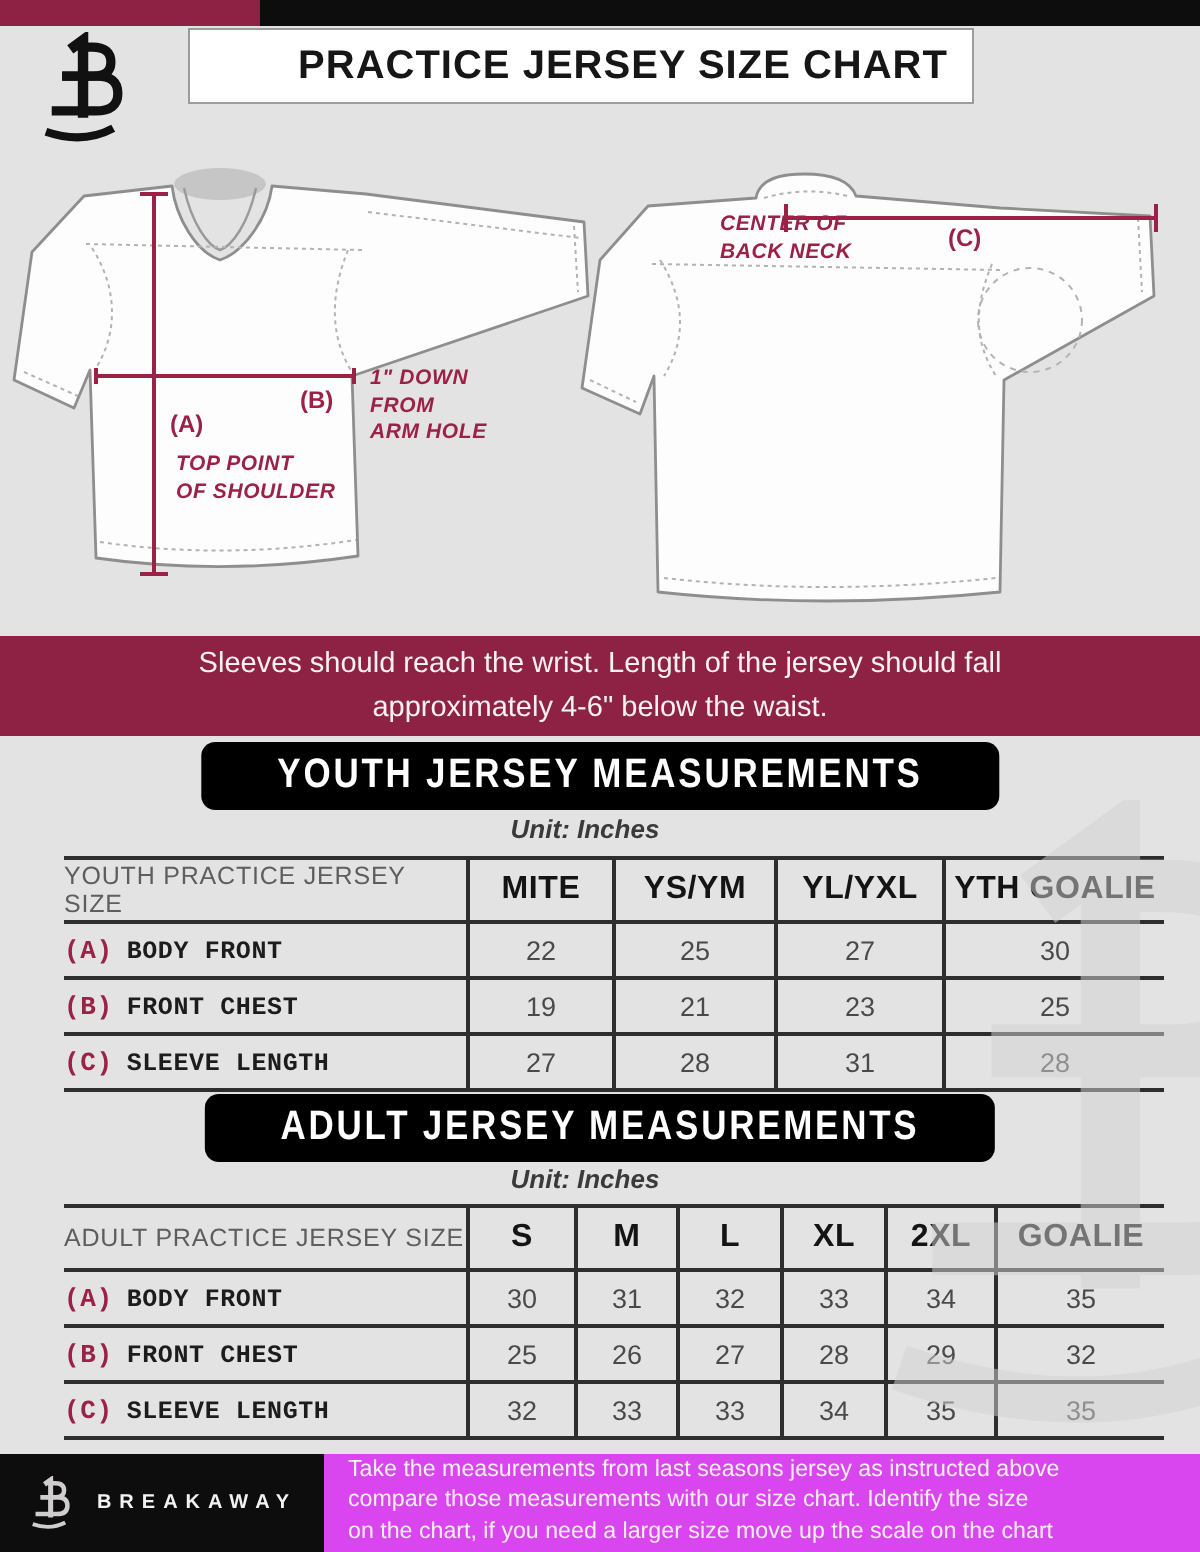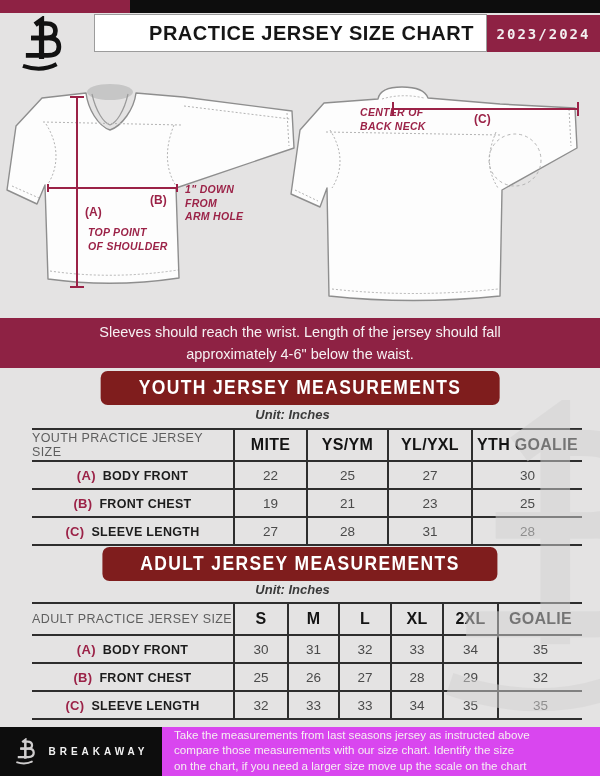--- a/index.html
+++ b/index.html
@@ -28,21 +28,21 @@
   .k-c{left:474px;top:44px;}
   .k-b{left:150px;top:125px;}
   .n-arm{left:185px;top:115px;}
   .k-a{left:85px;top:137px;}
   .n-shoulder{left:88px;top:158px;}
   
   .notice{position:absolute;left:0;top:318px;width:600px;height:50px;background:#8e2244;
           display:flex;align-items:center;justify-content:center;}
   .notice span{color:#f6f1f3;font-size:14.5px;line-height:1.55;text-align:center;white-space:pre-line;}
   
-  .pill{position:absolute;left:50%;transform:translateX(-50%);background:#7f1d1d;border-radius:7px;
+  .pill{position:absolute;left:50%;transform:translateX(-50%);background:#000000;border-radius:7px;
         padding:0 24px;height:34px;display:flex;align-items:center;justify-content:center;}
   .pill span{color:#fff;font-weight:800;font-size:19px;letter-spacing:1.5px;white-space:nowrap;
              transform:scale(.92,1.08);}
   .pill-youth{top:371px;}
   .pill-adult{top:547px;}
   .unit{position:absolute;left:0;width:585px;text-align:center;color:#3a3a3a;font-size:13px;
         font-style:italic;font-weight:600;}
   .unit-youth{top:407px;}
   .unit-adult{top:582px;}
   
@@ -50,21 +50,21 @@
               background:transparent;}
   .t-youth{top:428px;}
   .t-adult{top:602px;}
   .size-table th,.size-table td{border:2px solid #2e2e2e;padding:0;}
   .size-table tr > *:first-child{border-left:none;}
   .size-table tr > *:last-child{border-right:none;}
   .size-table th{height:30px;}
   .size-table td{height:26px;}
   .th-name{text-align:left;padding-left:10px;font-weight:400;font-size:12.5px;color:#5e5e5e;letter-spacing:.4px;}
   .th-size{text-align:center;font-weight:700;font-size:16px;color:#141414;letter-spacing:.3px;}
-  .td-label{text-align:center;padding-left:18px;font-size:12.5px;color:#1c1c1c;font-weight:600;letter-spacing:.3px;}
+  .td-label{text-align:left;padding-left:18px;font-size:12.5px;color:#1c1c1c;font-weight:600;letter-spacing:.3px;font-family:Liberation Mono, monospace;}
   .td-label .key{color:#9b2247;font-weight:800;font-size:13px;margin-right:7px;}
   .td-val{text-align:center;font-size:13.5px;color:#4a4a4a;}
   
   .watermark{position:absolute;left:410px;top:400px;width:330px;height:330px;color:#d4d3d3;opacity:.5;}
   
   .footer{position:absolute;left:0;top:727px;width:600px;height:49px;}
   .footer-brand{position:absolute;left:0;top:0;width:162px;height:49px;background:#0d0d0d;
                 display:flex;align-items:center;justify-content:center;gap:7px;}
   .footer-logo{width:28px;height:30px;color:#cfcdce;}
   .footer-brand span{color:#f2f2f2;font-size:10px;font-weight:700;letter-spacing:4px;}
@@ -93,23 +93,20 @@
   <div class="strip">
     <div class="strip-maroon"></div>
     <div class="strip-black"></div>
   </div>
 
   <svg class="logo-header" viewBox="0 0 100 100">
       <use href="#bk-mono"></use>
     </svg>
   <div class="title-box">
     <span>PRACTICE JERSEY SIZE CHART</span>
-  </div>
-  <div class="season-box">
-    <span>2023/2024</span>
   </div>
 
   <div class="diagram">
     <svg width="600" height="250" viewBox="0 0 600 250">
 
       <g>
         <ellipse cx="110" cy="24" rx="23" ry="8" fill="#c6c6c6" stroke="none"></ellipse>
         <path d="M42,30 L16,58 L7,122 L37,136 L45,117 L48,211 Q112,220 179,210 L176,120
                  L294,80 L292,43 L183,29 L136,25
                  C134,41 122,58 110,62 C98,58 88,41 86,25 L42,30 Z" fill="#fdfdfd" stroke="#8e8e8e" stroke-width="1.4" stroke-linejoin="round"></path>

